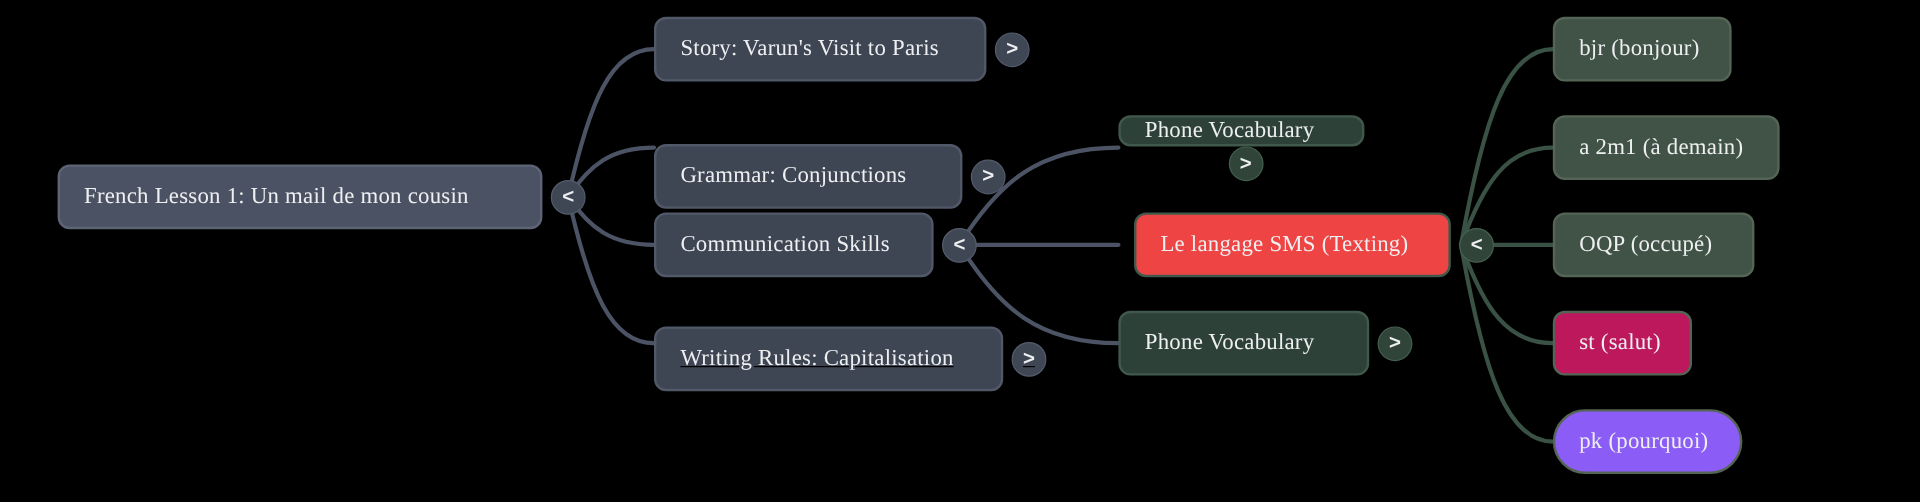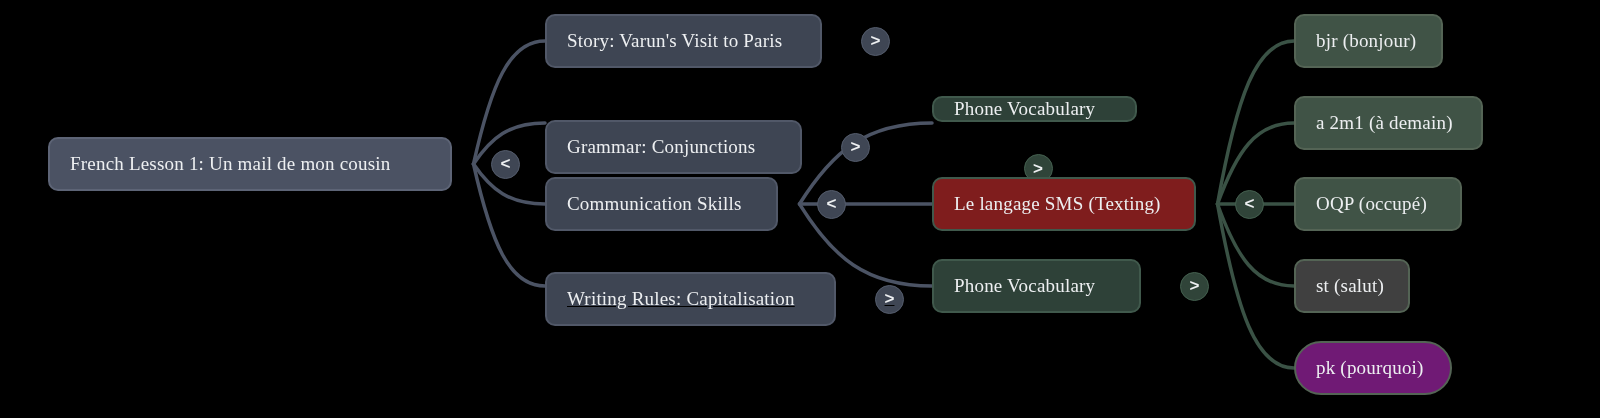--- a/index.html
+++ b/index.html
@@ -2,21 +2,21 @@
 <html><head>
 <meta charset="utf-8">
 <style>
   html,body{margin:0;padding:0;background:#000;}
   #stage{
     position:relative;width:1600px;height:418px;background:#000000;
     overflow:hidden;font-family:"Liberation Serif","DejaVu Serif",serif;
   }
   #connector-layer{position:absolute;left:0;top:0;}
   #nodes-layer{position:absolute;left:0;top:0;width:100%;height:100%;}
-  .row{position:absolute;display:flex;align-items:center;height:54px;gap:32px;}
+  .row{position:absolute;display:flex;align-items:center;height:54px;}
   .node{
     height:54px;display:flex;align-items:center;
     padding:0 24px 0 20px;border:2px solid;border-radius:10px;
     font-size:19px;box-sizing:border-box;white-space:nowrap;
     letter-spacing:0.2px;cursor:pointer;
   }
   .expander{
     width:29px;height:29px;border-radius:50%;margin-left:7px;flex:0 0 auto;
     display:flex;align-items:center;justify-content:center;
     font-size:17px;font-weight:bold;border:1.5px solid;cursor:pointer;
@@ -85,21 +85,21 @@
       </div>
       <div class="row" style="left: 932px; top: 96px; flex-direction: column;">
         <div class="node" style="background: rgb(46, 65, 56); border-color: rgb(64, 89, 76); color: rgb(237, 239, 241); min-width: 205px;">
           <span>Phone Vocabulary</span>
         </div>
         <div class="expander" style="background: rgb(48, 68, 57); border-color: rgb(68, 96, 79); color: rgb(237, 239, 241);">
           <span>&gt;</span>
         </div>
       </div>
       <div class="row" style="left: 932px; top: 177px;">
-        <div class="node" style="background: #7f1d1d; border-color: rgb(64, 89, 76); color: rgb(237, 239, 241); min-width: 264px;">
+        <div class="node" style="background: #ef4444; border-color: rgb(64, 89, 76); color: rgb(237, 239, 241); min-width: 264px; margin-left: 13px;">
           <span>Le langage SMS (Texting)</span>
         </div>
         <div class="expander" style="background: rgb(48, 68, 57); border-color: rgb(68, 96, 79); color: rgb(237, 239, 241);">
           <span>&lt;</span>
         </div>
       </div>
       <div class="row" style="left: 932px; top: 259px;">
         <div class="node" style="background: rgb(46, 65, 56); border-color: rgb(64, 89, 76); color: rgb(237, 239, 241); min-width: 209px;">
           <span>Phone Vocabulary</span>
         </div>
@@ -116,23 +116,23 @@
         <div class="node" style="background: rgb(64, 83, 70); border-color: rgb(84, 100, 85); color: rgb(237, 239, 241); min-width: 189px;">
           <span>a 2m1 (à demain)</span>
         </div>
       </div>
       <div class="row" style="left: 1294px; top: 177px;">
         <div class="node" style="background: rgb(64, 83, 70); border-color: rgb(84, 100, 85); color: rgb(237, 239, 241); min-width: 168px; text-align: right;">
           <span>OQP (occupé)</span>
         </div>
       </div>
       <div class="row" style="left: 1294px; top: 259px;">
-        <div class="node" style="background: #404040; border-color: rgb(84, 100, 85); color: rgb(237, 239, 241); min-width: 112px;">
+        <div class="node" style="background: #be185d; border-color: rgb(84, 100, 85); color: rgb(237, 239, 241); min-width: 112px;">
           <span>st (salut)</span>
         </div>
       </div>
       <div class="row" style="left: 1294px; top: 341px;">
-        <div class="node" style="background: #701a75; border-color: rgb(84, 100, 85); color: rgb(237, 239, 241); min-width: 158px; border-radius: 27px;">
+        <div class="node" style="background: #8b5cf6; border-color: rgb(84, 100, 85); color: rgb(237, 239, 241); min-width: 158px; border-radius: 27px;">
           <span>pk (pourquoi)</span>
         </div>
       </div>
     </div>
 </div>
 
 </body></html>

